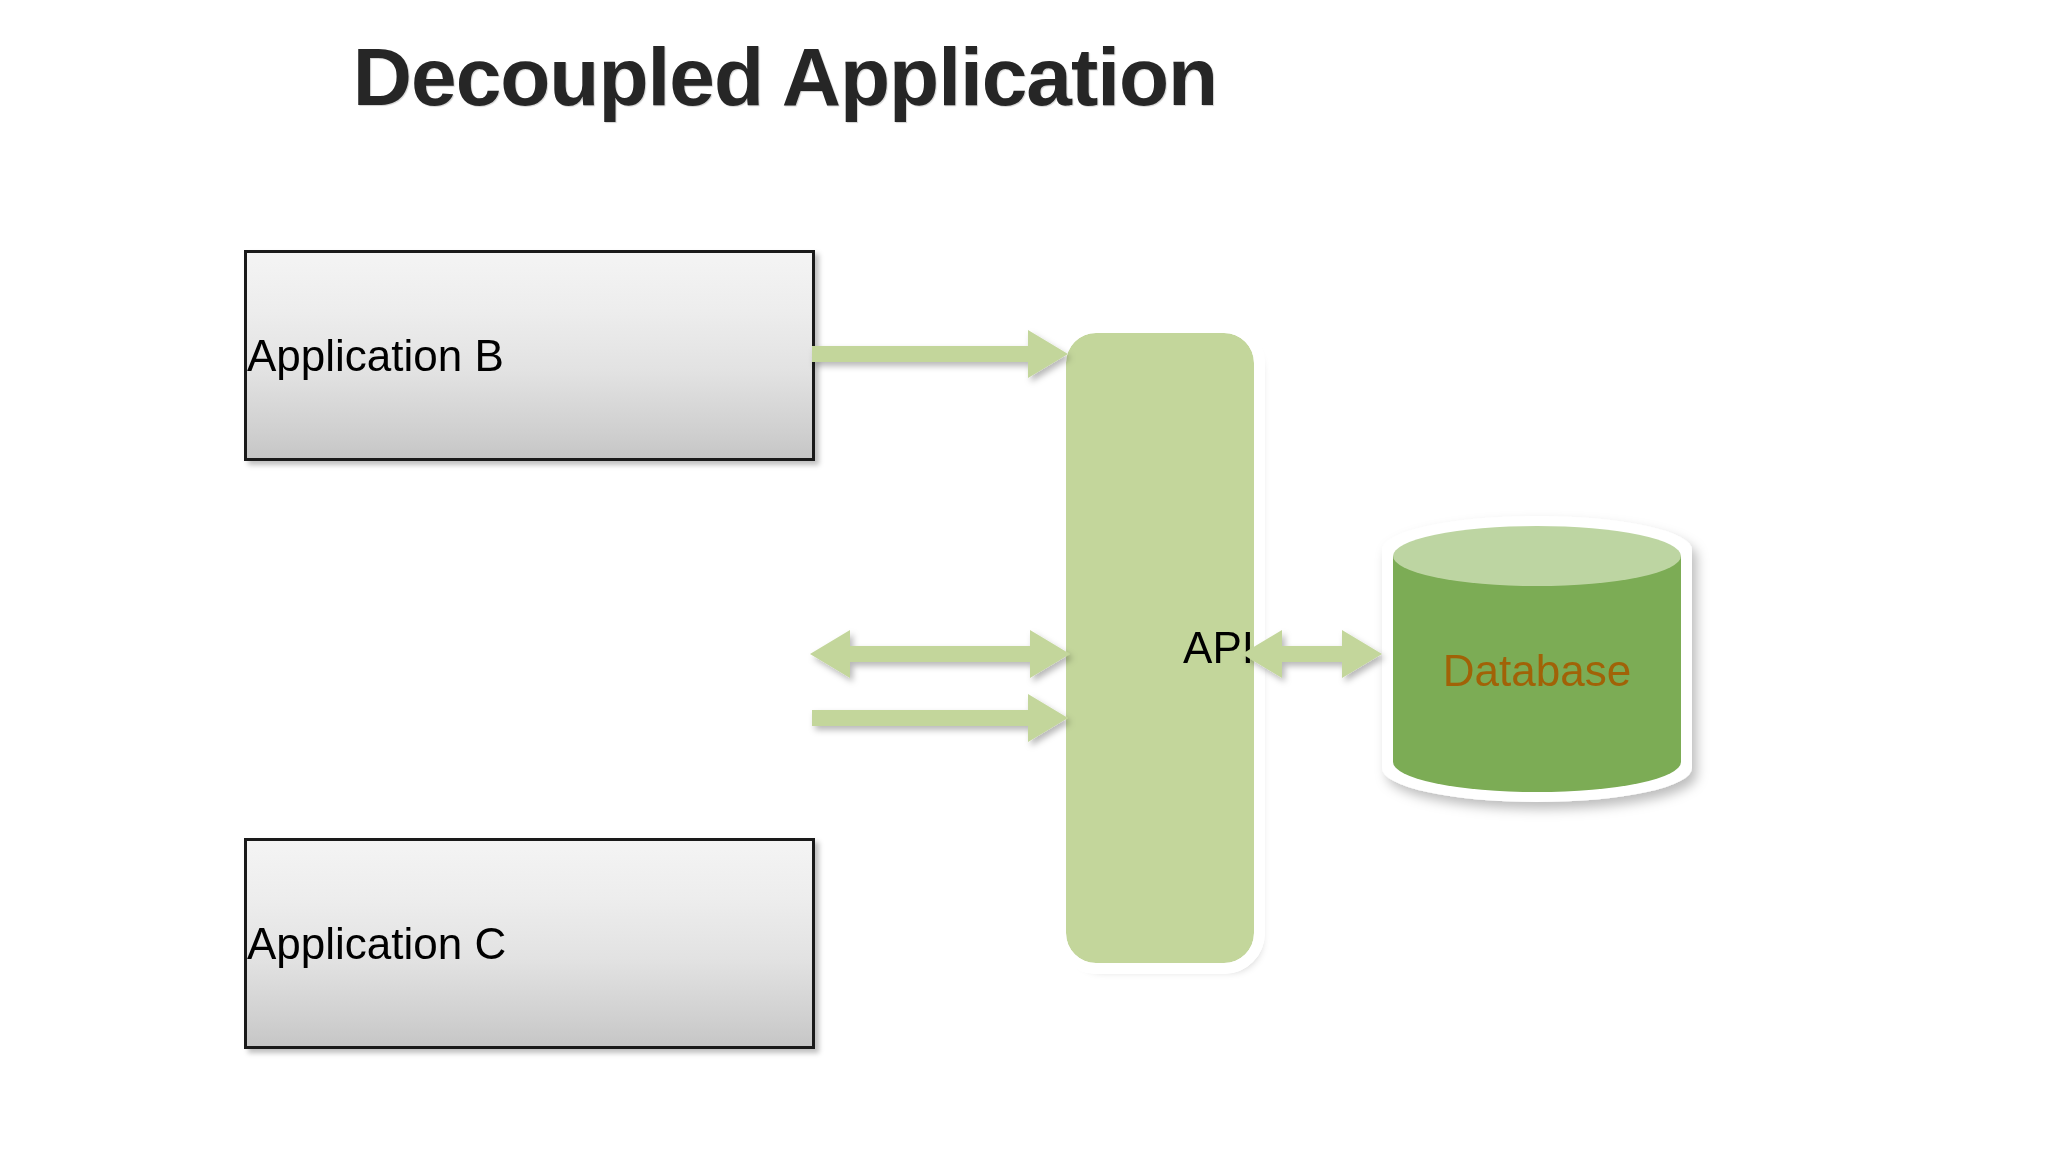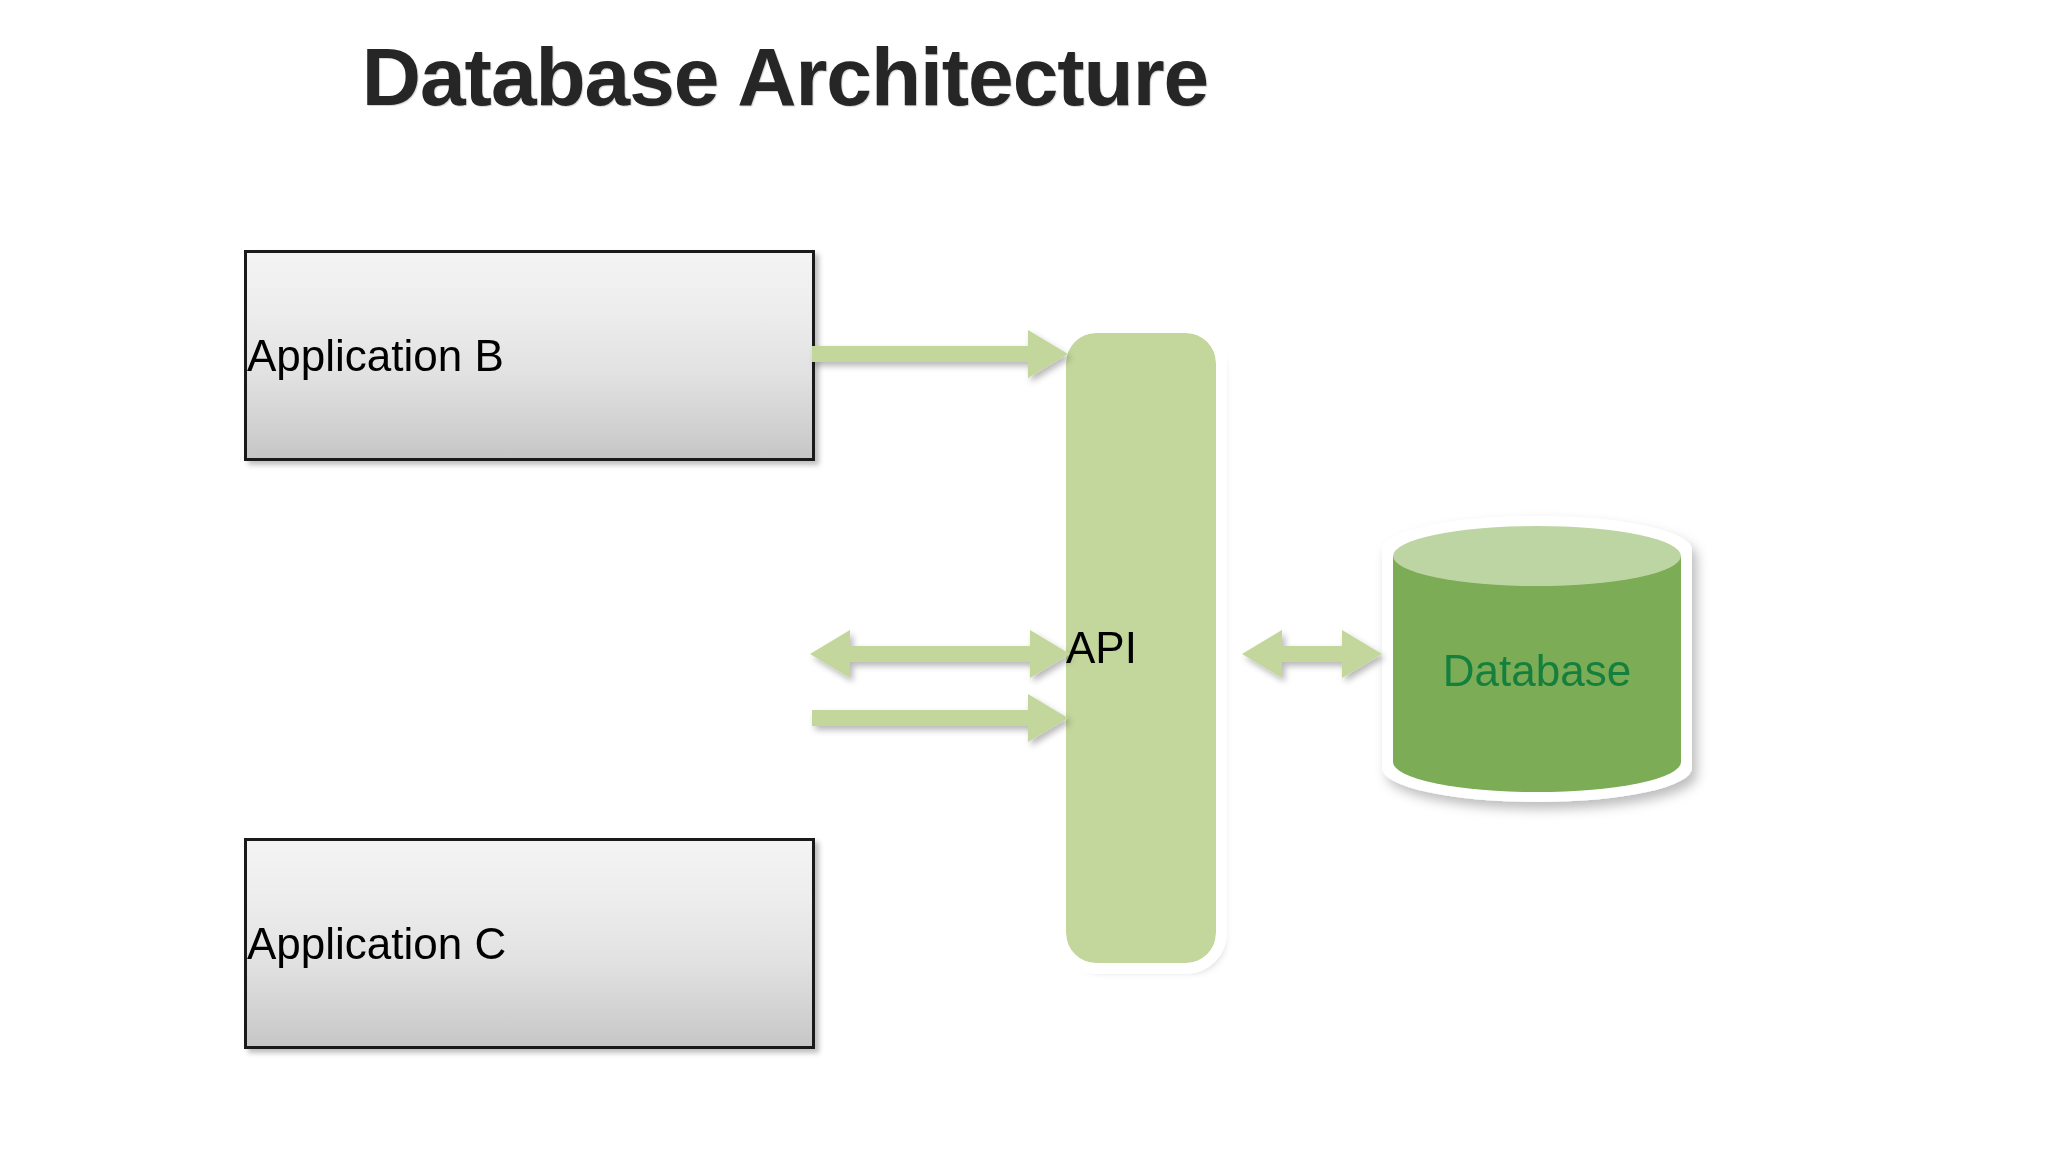--- a/index.html
+++ b/index.html
@@ -57,30 +57,30 @@
   }
   #app-box-b { top: 250px; }
   #app-box-a { top: 545px; }
   #app-box-c { top: 838px; }
 
   
   #api-node {
     position: absolute;
     left: 1066px;
     top: 333px;
-    width: 150px;
+    width: 188px;
     height: 630px;
     box-sizing: border-box;
     background: #c3d69b;
     border-radius: 30px;
     outline: 11px solid #ffffff;
     box-shadow: 0 0 0 11px #ffffff, 7px 8px 9px rgba(0,0,0,0.22);
     display: flex;
     align-items: center;
-    justify-content: flex-start;
+    justify-content: flex-end;
   }
   #api-node .api-label {
     font-size: 44px;
     color: #000000;
     line-height: 1;
     user-select: none;
   }
 
   
   #database-node {
@@ -99,21 +99,21 @@
   #database-node .db-label {
     position: absolute;
     left: 0;
     top: 0;
     width: 322px;
     height: 286px;
     display: flex;
     align-items: center;
     justify-content: center;
     font-size: 44px;
-    color: #15803d;
+    color: #a16207;
     padding-top: 24px;
     box-sizing: border-box;
     line-height: 1;
     user-select: none;
     pointer-events: none;
   }
 
   
   .connector {
     position: absolute;
@@ -123,21 +123,21 @@
   #arrow-b-api   { left: 806px;  top: 324px; }
   #arrow-a-api   { left: 806px;  top: 624px; }
   #arrow-c-api   { left: 806px;  top: 688px; }
   #arrow-api-db  { left: 1238px; top: 624px; }
 </style>
 </head>
 <body>
 
 <div id="slide">
 
-  <div id="slide-title">Database Architecture</div>
+  <div id="slide-title">Decoupled Application</div>
 
   <div class="app-box" id="app-box-b">
     <span class="app-label">Application B</span>
   </div>
 
 
   <div class="app-box" id="app-box-c">
     <span class="app-label">Application C</span>
   </div>
 

